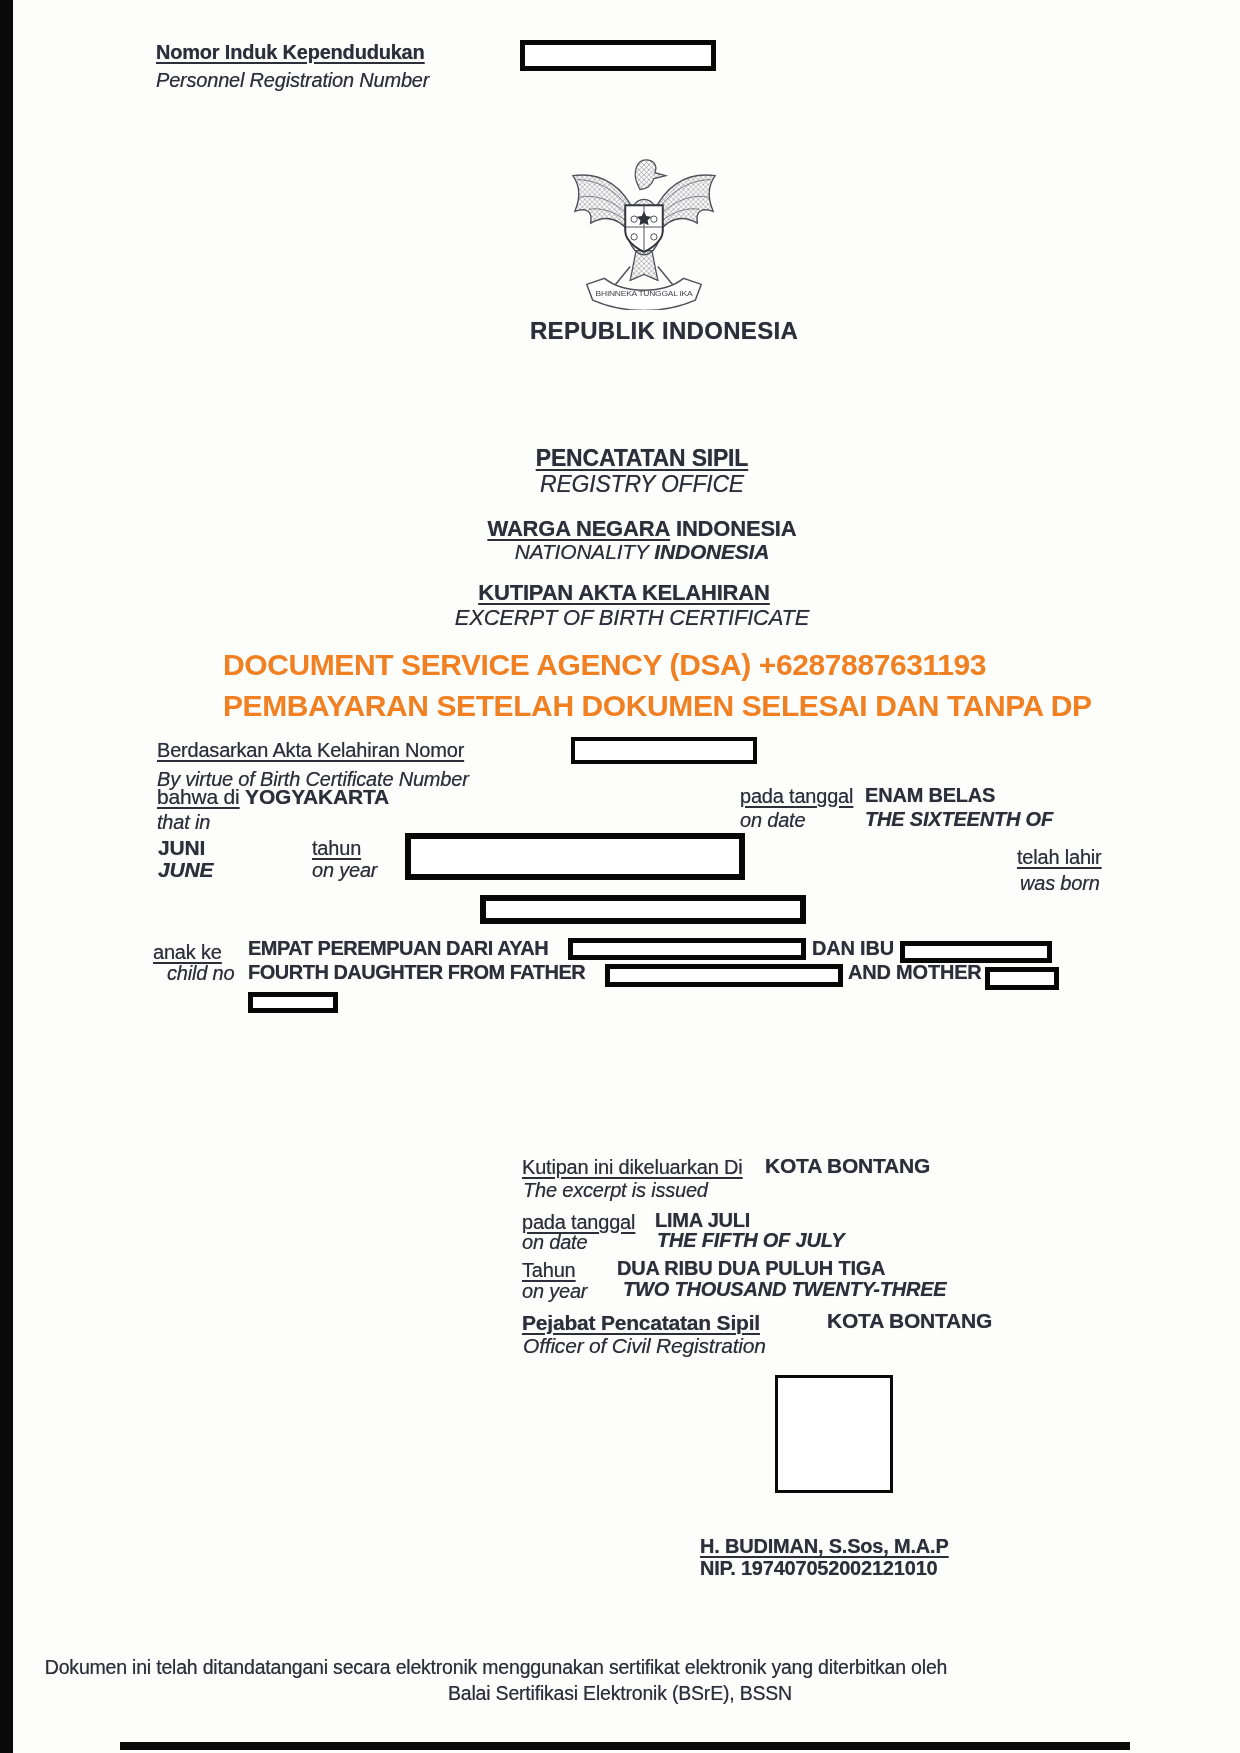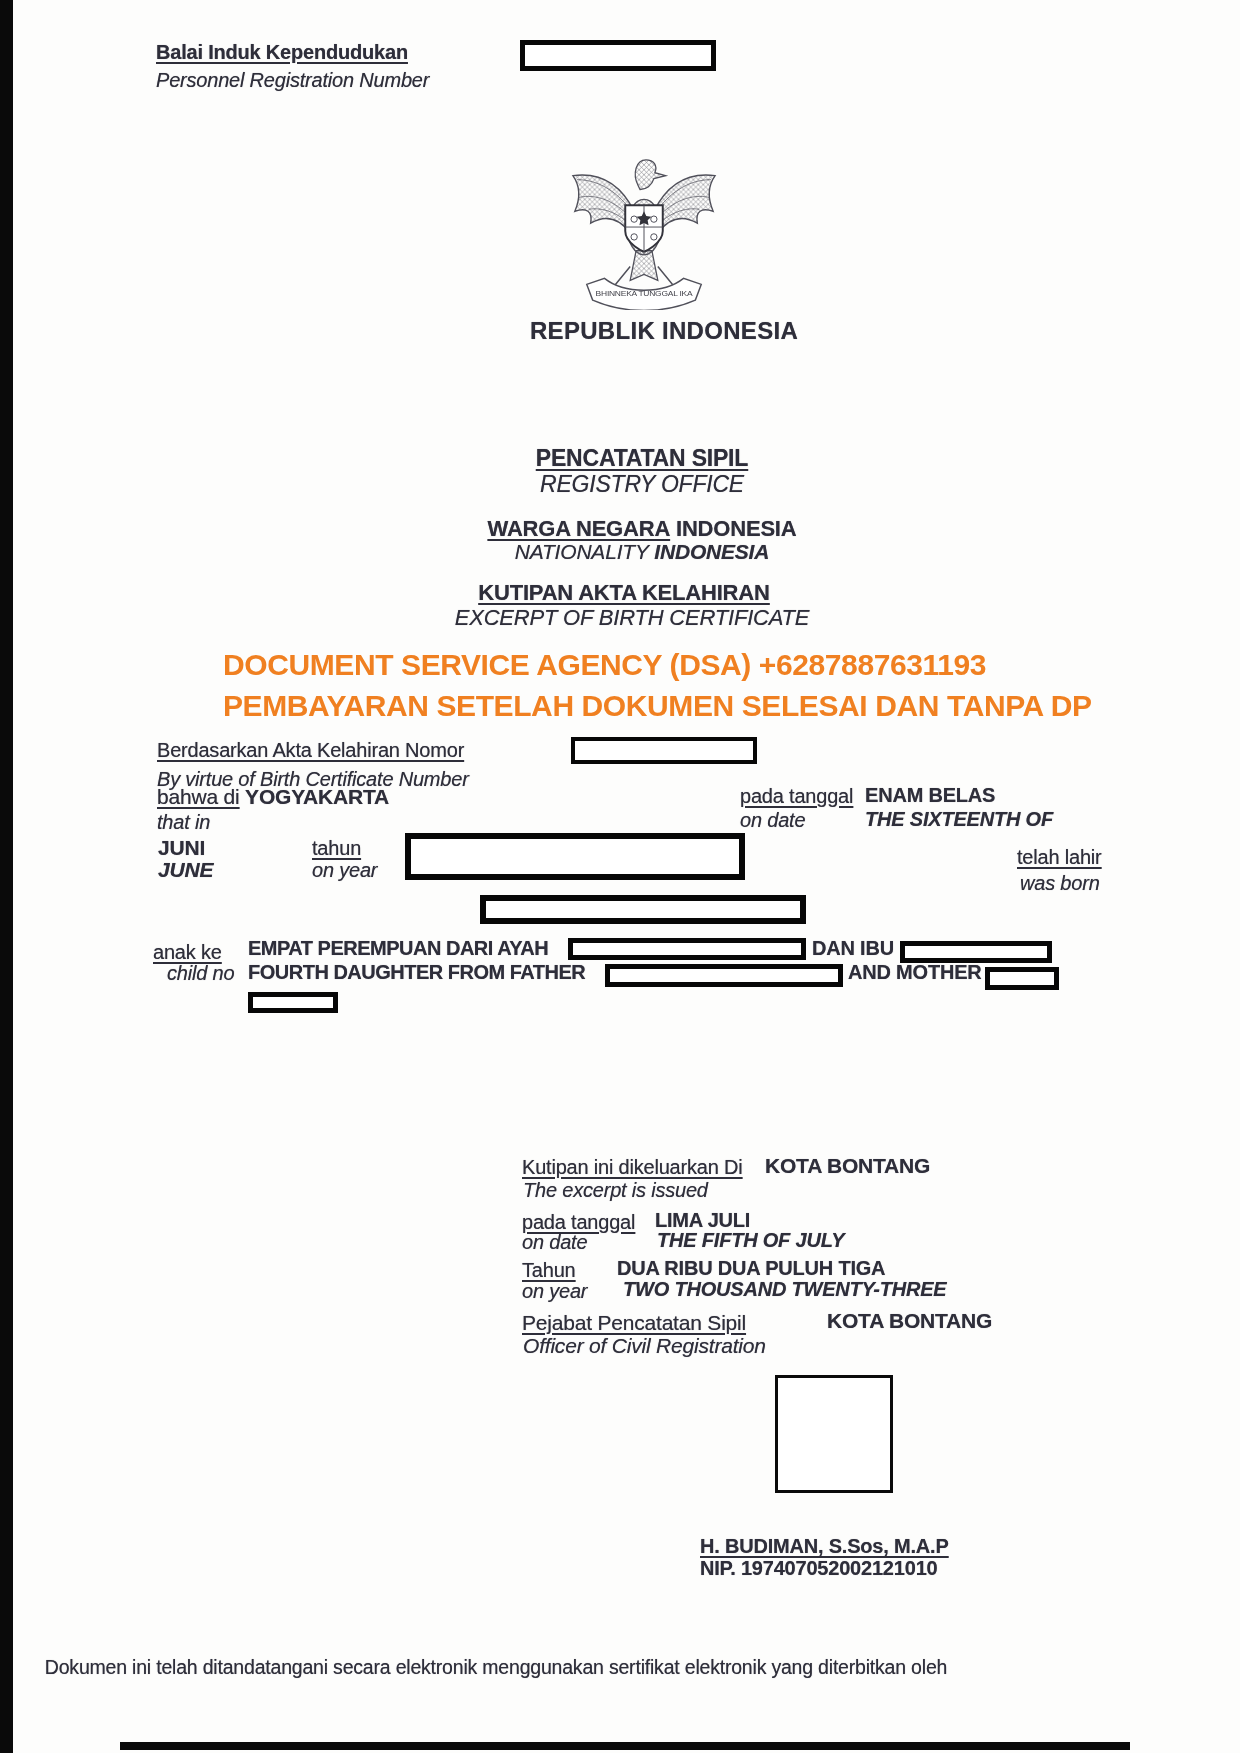--- a/index.html
+++ b/index.html
@@ -22,21 +22,21 @@
   svg .ln { stroke:#50505a; fill:none; }
 </style>
 </head>
 <body>
 
 <div class="page">
 
   <div class="strip" style="left:0;top:0;width:13px;height:1753px;"></div>
   <div class="strip" style="left:120px;top:1742px;width:1010px;height:8px;"></div>
 
-  <div class="t b u" style="left:156px;top:42px;">Balai Induk Kependudukan</div>
+  <div class="t b u" style="left:156px;top:42px;">Nomor Induk Kependudukan</div>
   <div class="t i" style="left:156px;top:70px;">Personnel Registration Number</div>
   <div class="redact" style="left:520px;top:40px;width:196px;height:31px;"></div>
 
   <div style="position:absolute;left:565px;top:150px;width:158px;height:160px;">
     <svg viewBox="0 0 160 162" width="158" height="160">
       <defs>
         <pattern id="hx" width="5" height="5" patternUnits="userSpaceOnUse">
           <path d="M0 5 L5 0 M0 0 L5 5" stroke="#6a6a72" stroke-width="0.5" fill="none"></path>
         </pattern>
         <g id="wing">
@@ -120,24 +120,25 @@
   <div class="t u" style="left:522px;top:1212px;">pada tanggal</div>
   <div class="t b" style="left:655px;top:1210px;">LIMA JULI</div>
   <div class="t i" style="left:522px;top:1232px;">on date</div>
   <div class="t b i" style="left:657px;top:1230px;">THE FIFTH OF JULY</div>
 
   <div class="t u" style="left:522px;top:1260px;">Tahun</div>
   <div class="t b" style="left:617px;top:1258px;">DUA RIBU DUA PULUH TIGA</div>
   <div class="t i" style="left:522px;top:1281px;">on year</div>
   <div class="t b i" style="left:623px;top:1279px;">TWO THOUSAND TWENTY-THREE</div>
 
-  <div class="t u" style="left:522px;top:1312px;font-size:21px;">Pejabat Pencatatan Sipil</div>
+  <div class="t u" style="left:522px;top:1312px;font-size:21px;font-weight:bold;">Pejabat Pencatatan Sipil</div>
   <div class="t b" style="left:827px;top:1310px;font-size:21px;">KOTA BONTANG</div>
   <div class="t i" style="left:523px;top:1335px;font-size:21px;">Officer of Civil Registration</div>
 
   <div style="position:absolute;left:775px;top:1375px;width:118px;height:118px;border:3px solid #0a0a0a;background:#fff;"></div>
 
   <div class="t b u" style="left:700px;top:1536px;">H. BUDIMAN, S.Sos, M.A.P</div>
   <div class="t b" style="left:700px;top:1558px;">NIP. 197407052002121010</div>
 
   <div class="t" style="top:1657px;left:0;width:992px;text-align:center;font-size:19.5px;">Dokumen ini telah ditandatangani secara elektronik menggunakan sertifikat elektronik yang diterbitkan oleh</div>
+  <div class="t" style="top:1683px;left:0;width:1240px;text-align:center;font-size:19.5px;">Balai Sertifikasi Elektronik (BSrE), BSSN</div>
 
 </div>
 
 </body></html>

